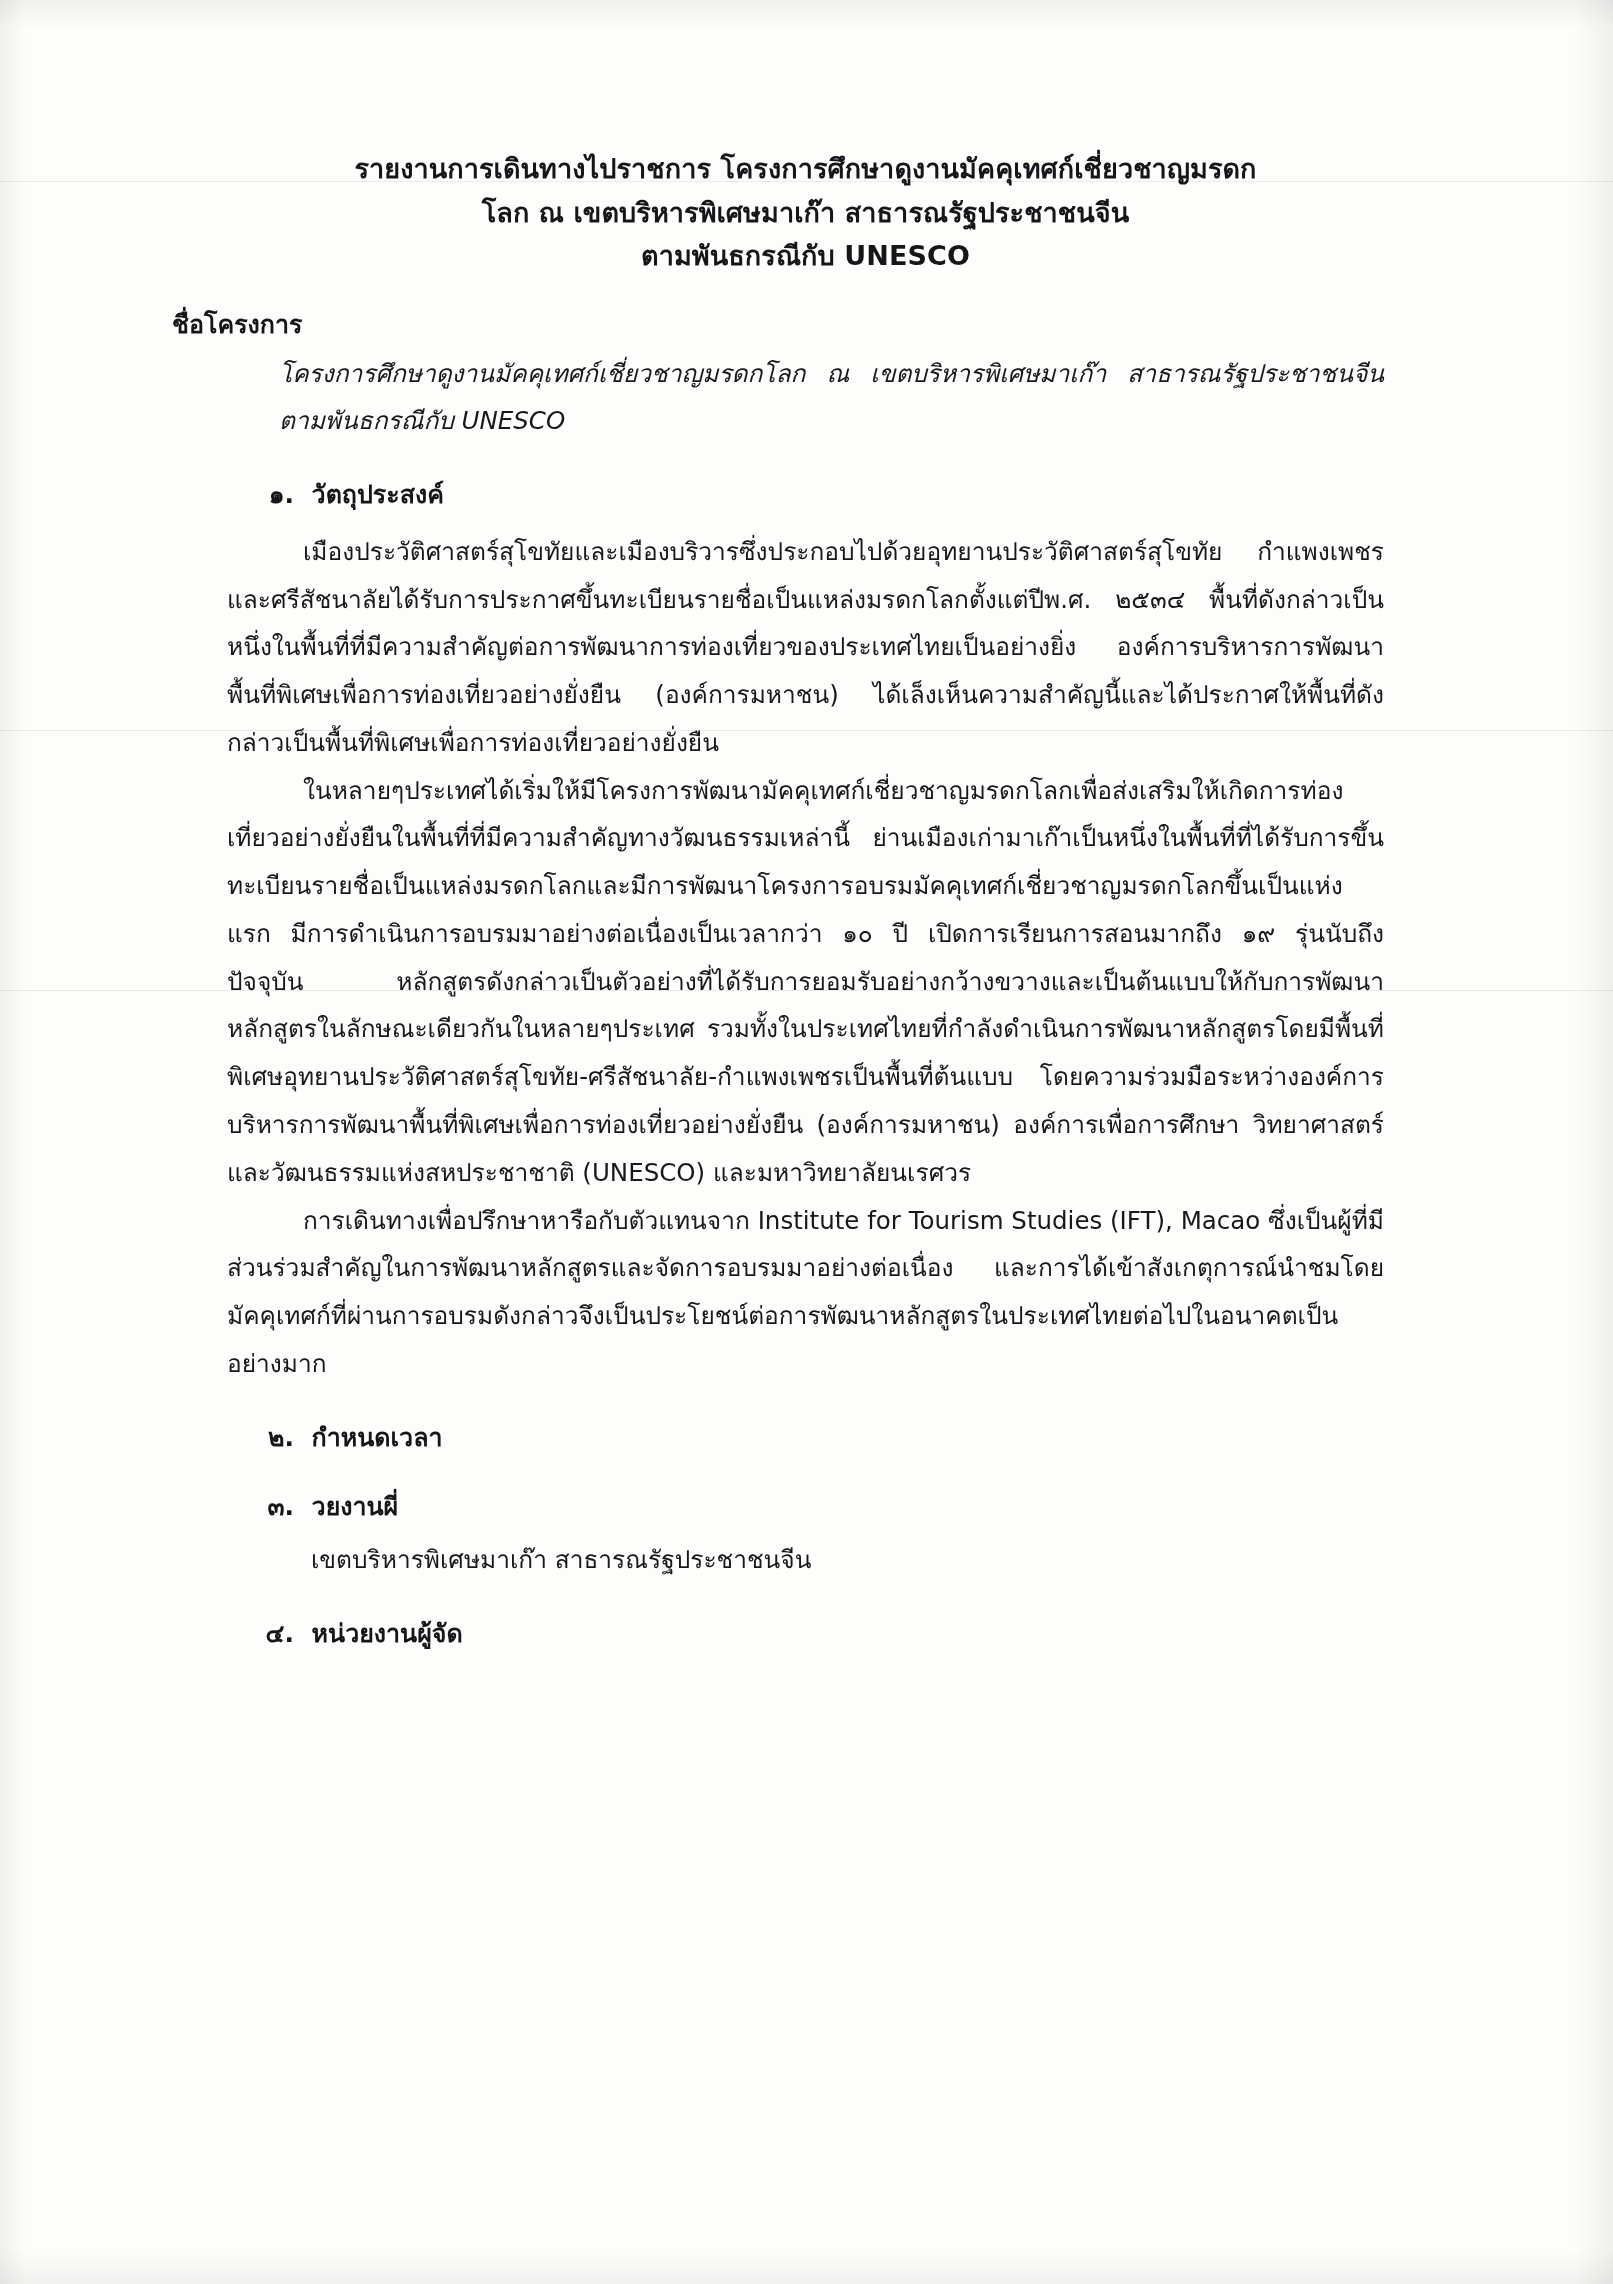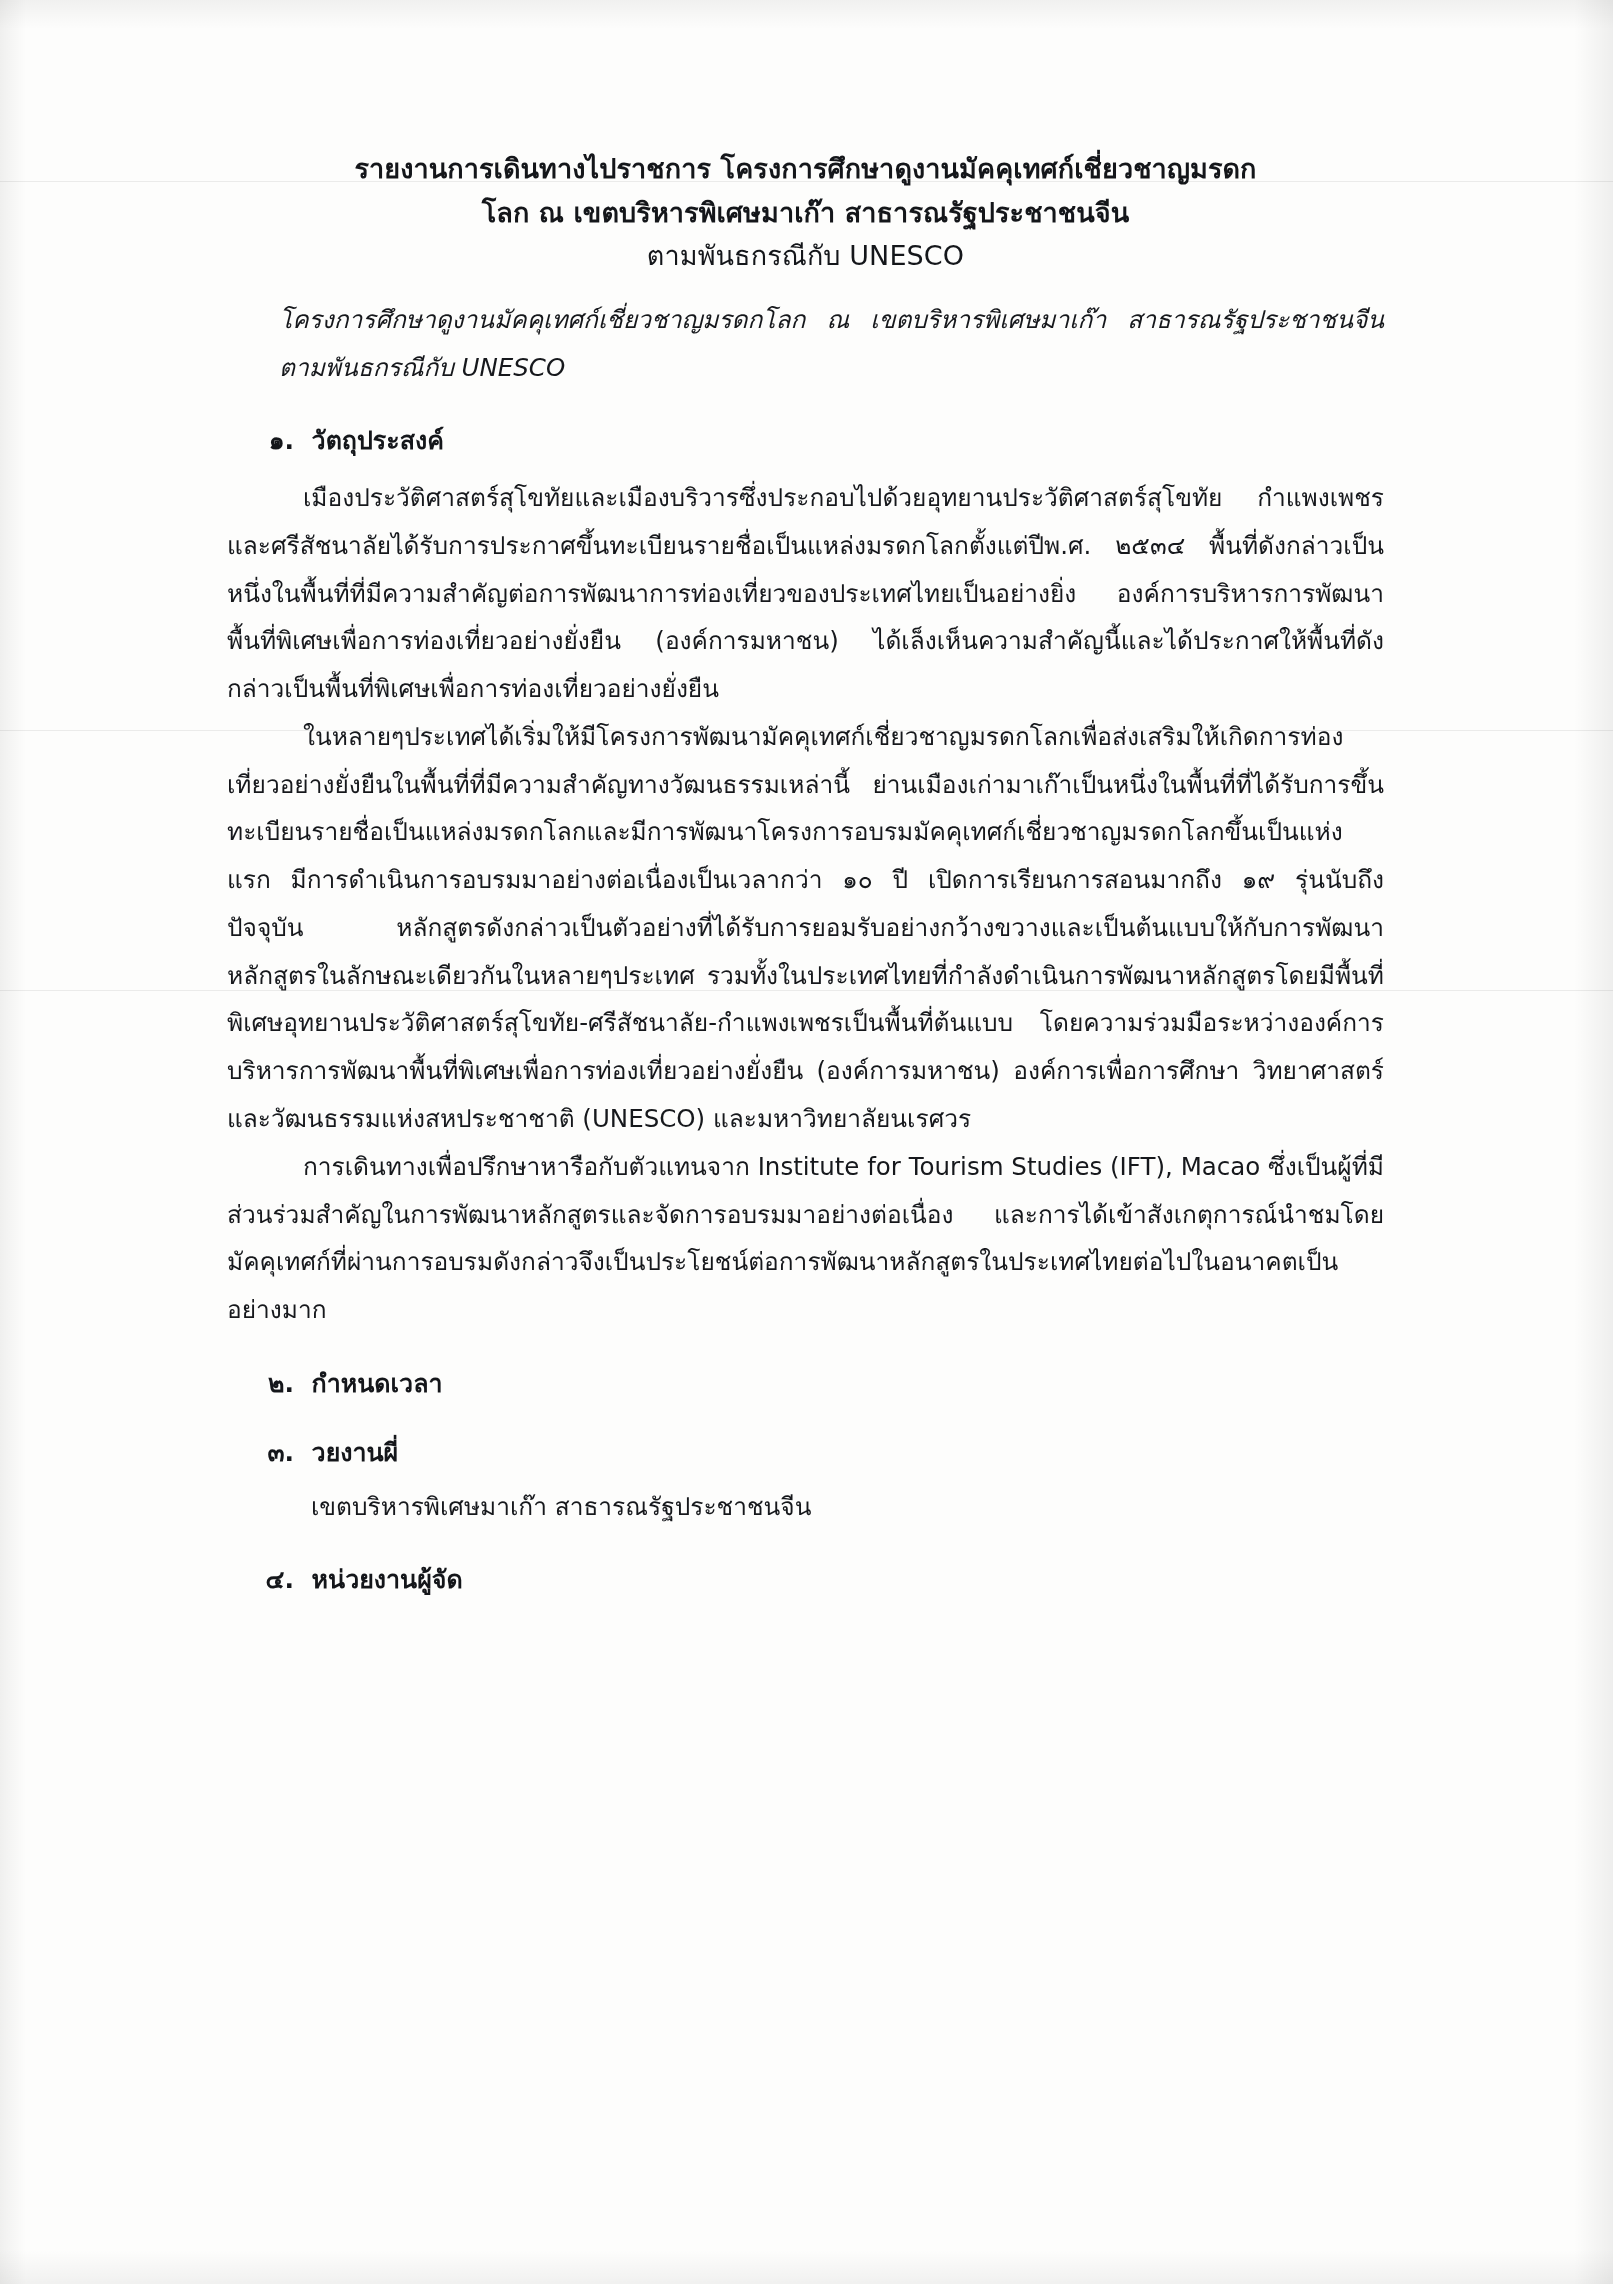--- a/index.html
+++ b/index.html
@@ -65,21 +65,21 @@
   .doc-title {
     text-align: center;
     font-size: 27px;
     line-height: 1.62;
     color: #14161a;
     font-weight: 600;
     letter-spacing: 0.1px;
     margin: 0 0 2px 0;
   }
   .doc-title .line2 { display: block; }
-  .doc-title .line3 { display: block; font-weight: 400; }
+  .doc-title .line3 { display: block; font-weight: 700; }
 
   .section-label {
     font-size: 25px;
     color: #14161a;
     font-weight: 600;
     margin-top: 25.5px;
     margin-left: -55px;
   }
 
   .para {
@@ -148,20 +148,21 @@
 
   <div class="content">
 
     <div class="doc-title">
       <span>รายงานการเดินทางไปราชการ โครงการศึกษาดูงานมัคคุเทศก์เชี่ยวชาญมรดก</span>
       <span class="line2">โลก ณ เขตบริหารพิเศษมาเก๊า  สาธารณรัฐประชาชนจีน</span>
       <span class="line3">ตามพันธกรณีกับ UNESCO</span>
     </div>
 
     <div style="margin-top:17.6px;">
+      <div class="section-label">ชื่อโครงการ</div>
       <div class="para block-indent" style="margin-top:5.9px;">โครงการศึกษาดูงานมัคคุเทศก์เชี่ยวชาญมรดกโลก ณ เขตบริหารพิเศษมาเก๊า  สาธารณรัฐประชาชนจีน  ตามพันธกรณีกับ UNESCO</div>
     </div>
 
     <div class="numbered">
       <div class="num">๑.</div>
       <div class="heading-text">วัตถุประสงค์</div>
     </div>
     <div class="body-block">
       <p class="para indent">เมืองประวัติศาสตร์สุโขทัยและเมืองบริวารซึ่งประกอบไปด้วยอุทยานประวัติศาสตร์สุโขทัย กำแพงเพชรและศรีสัชนาลัยได้รับการประกาศขึ้นทะเบียนรายชื่อเป็นแหล่งมรดกโลกตั้งแต่ปีพ.ศ. ๒๕๓๔ พื้นที่ดังกล่าวเป็นหนึ่งในพื้นที่ที่มีความสำคัญต่อการพัฒนาการท่องเที่ยวของประเทศไทยเป็นอย่างยิ่ง  องค์การบริหารการพัฒนาพื้นที่พิเศษเพื่อการท่องเที่ยวอย่างยั่งยืน  (องค์การมหาชน)  ได้เล็งเห็นความสำคัญนี้และได้ประกาศให้พื้นที่ดังกล่าวเป็นพื้นที่พิเศษเพื่อการท่องเที่ยวอย่างยั่งยืน</p>
       <p class="para indent">ในหลายๆประเทศได้เริ่มให้มีโครงการพัฒนามัคคุเทศก์เชี่ยวชาญมรดกโลกเพื่อส่งเสริมให้เกิดการท่องเที่ยวอย่างยั่งยืนในพื้นที่ที่มีความสำคัญทางวัฒนธรรมเหล่านี้  ย่านเมืองเก่ามาเก๊าเป็นหนึ่งในพื้นที่ที่ได้รับการขึ้นทะเบียนรายชื่อเป็นแหล่งมรดกโลกและมีการพัฒนาโครงการอบรมมัคคุเทศก์เชี่ยวชาญมรดกโลกขึ้นเป็นแห่งแรก  มีการดำเนินการอบรมมาอย่างต่อเนื่องเป็นเวลากว่า ๑๐ ปี เปิดการเรียนการสอนมากถึง ๑๙ รุ่นนับถึงปัจจุบัน หลักสูตรดังกล่าวเป็นตัวอย่างที่ได้รับการยอมรับอย่างกว้างขวางและเป็นต้นแบบให้กับการพัฒนาหลักสูตรในลักษณะเดียวกันในหลายๆประเทศ  รวมทั้งในประเทศไทยที่กำลังดำเนินการพัฒนาหลักสูตรโดยมีพื้นที่พิเศษอุทยานประวัติศาสตร์สุโขทัย-ศรีสัชนาลัย-กำแพงเพชรเป็นพื้นที่ต้นแบบ   โดยความร่วมมือระหว่างองค์การบริหารการพัฒนาพื้นที่พิเศษเพื่อการท่องเที่ยวอย่างยั่งยืน (องค์การมหาชน)  องค์การเพื่อการศึกษา  วิทยาศาสตร์และวัฒนธรรมแห่งสหประชาชาติ (UNESCO) และมหาวิทยาลัยนเรศวร</p>

